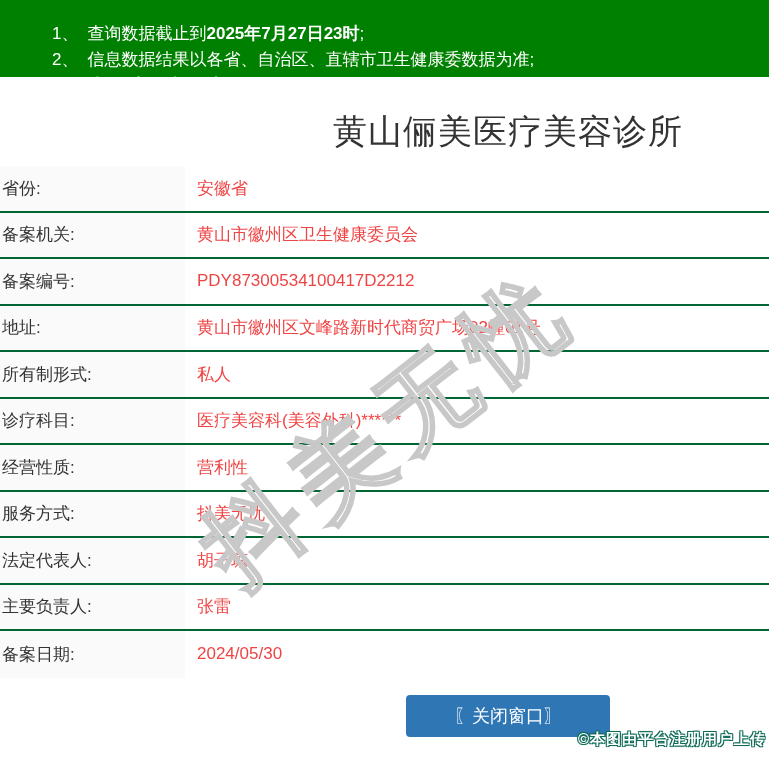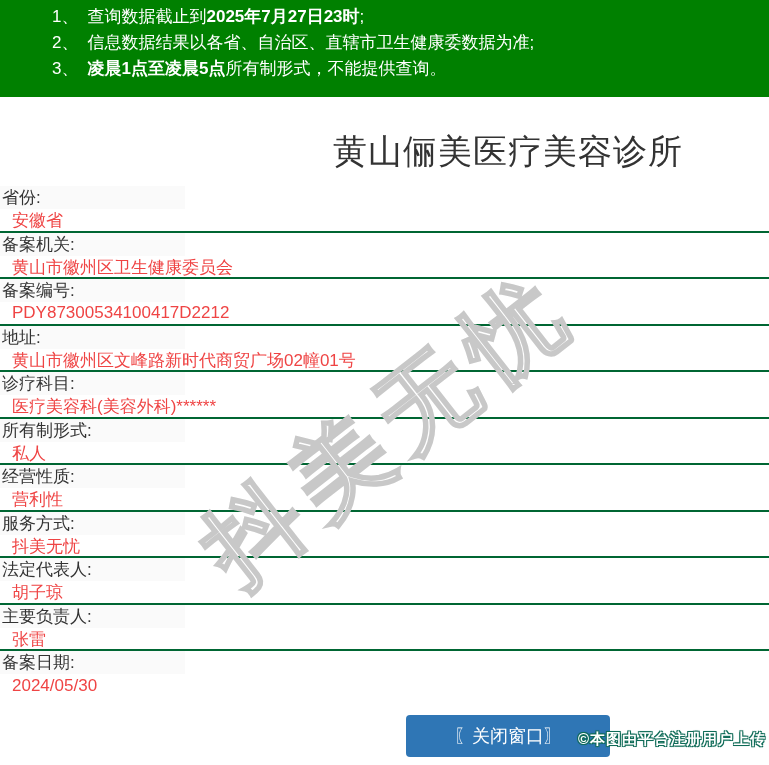--- a/index.html
+++ b/index.html
@@ -7,23 +7,23 @@
   body {
     width: 769px; height: 765px;
     overflow: hidden;
     position: relative;
     background: #ffffff;
     font-family: "Liberation Sans", "DejaVu Sans", sans-serif;
     color: #333333;
   }
   
   .banner {
-    width: 769px; height: 97px;
+    width: 769px; height: 77px;
     background: #008000;
-    padding-top: 4px;
+    padding-top: 21px;
   }
   .notice {
     color: #ffffff;
     font-size: 17px;
     line-height: 26px;
     padding-left: 52px;
     white-space: nowrap;
   }
   .notice .num { margin-right: 9px; }
   .notice .seg-bold { font-weight: bold; }
@@ -39,21 +39,20 @@
     font-weight: 400;
     color: #333333;
     letter-spacing: 1px;
   }
   
   .reg-table { width: 769px; margin-top: 20px; }
   .row {
     display: flex;
     height: 46.5px;
     border-bottom: 2px solid #006633;
-    flex-direction: column;
   }
   .row:last-child { border-bottom: none; }
   .cell-label {
     width: 185px;
     background: #fafafa;
     display: flex;
     align-items: center;
     padding-left: 2px;
     font-size: 17px;
     color: #333333;
@@ -142,26 +141,26 @@
     </div>
     <div class="row">
       <div class="cell-label">备案编号:</div>
       <div class="cell-value">PDY87300534100417D2212</div>
     </div>
     <div class="row">
       <div class="cell-label">地址:</div>
       <div class="cell-value">黄山市徽州区文峰路新时代商贸广场02幢01号</div>
     </div>
     <div class="row">
+      <div class="cell-label">所有制形式:</div>
+      <div class="cell-value">私人</div>
+    </div>
+    <div class="row">
       <div class="cell-label">诊疗科目:</div>
       <div class="cell-value">医疗美容科(美容外科)******</div>
-    </div>
-    <div class="row">
-      <div class="cell-label">所有制形式:</div>
-      <div class="cell-value">私人</div>
     </div>
     <div class="row">
       <div class="cell-label">经营性质:</div>
       <div class="cell-value">营利性</div>
     </div>
     <div class="row">
       <div class="cell-label">服务方式:</div>
       <div class="cell-value">抖美无忧</div>
     </div>
     <div class="row">

